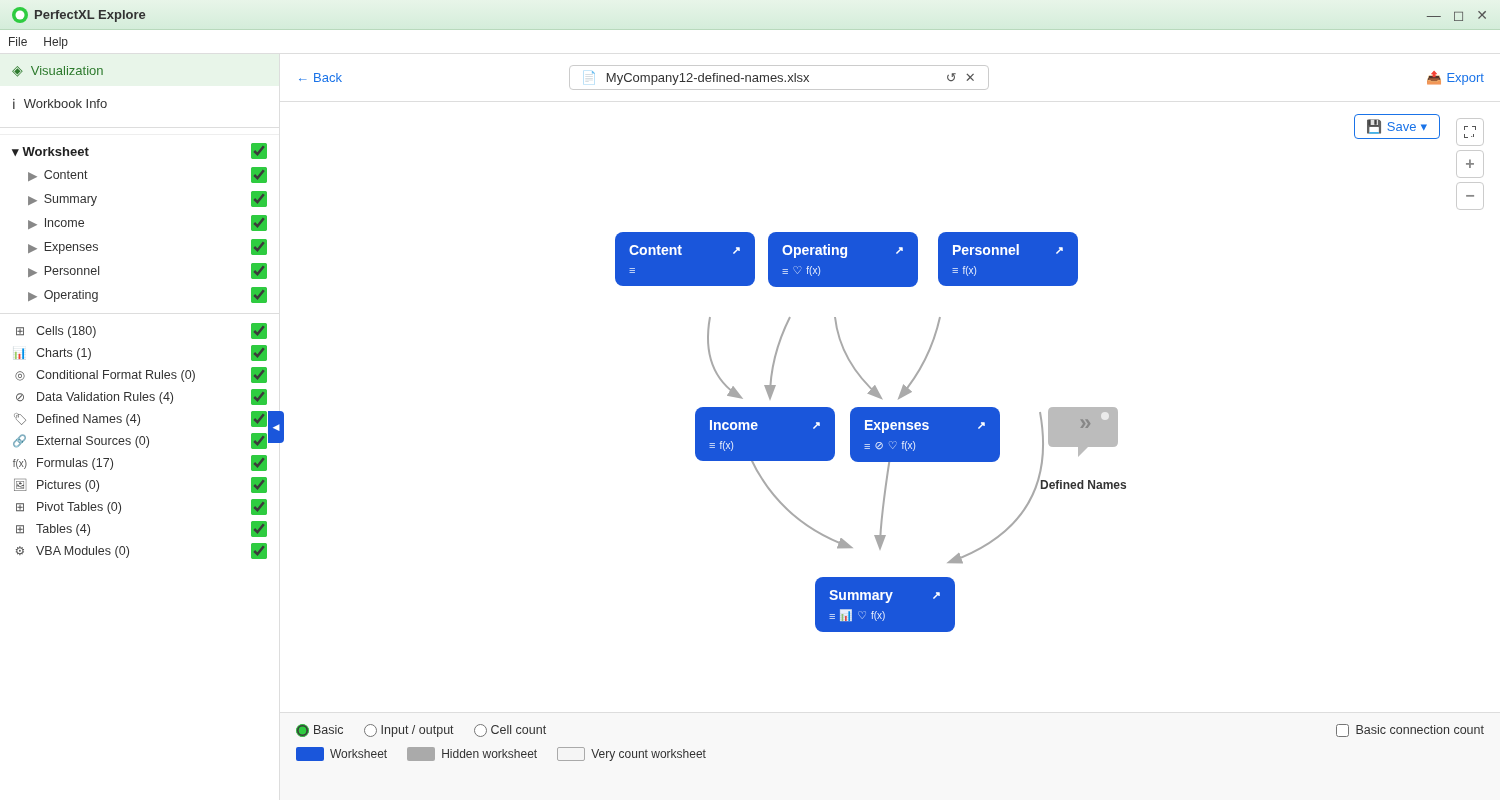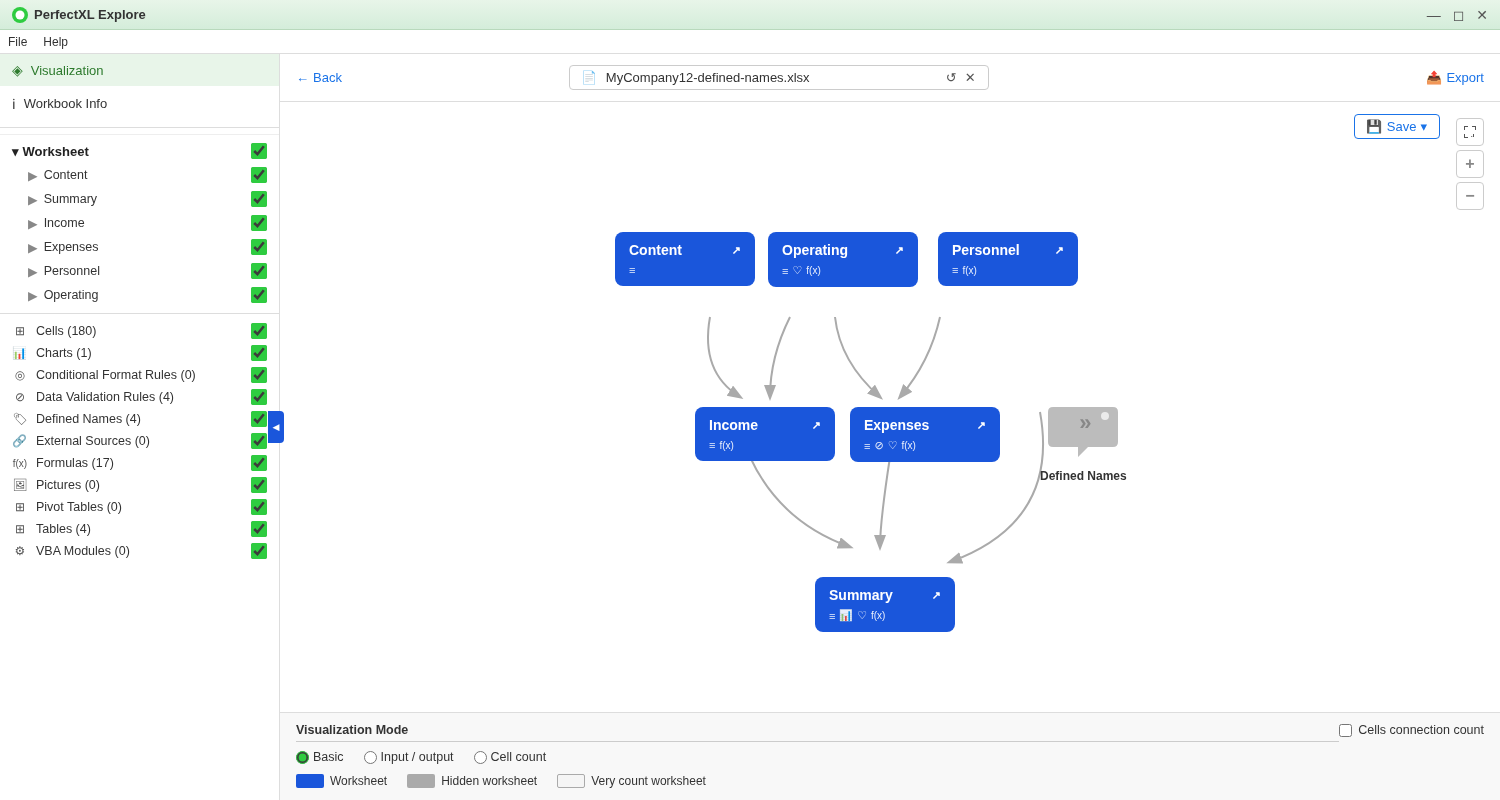--- a/index.html
+++ b/index.html
@@ -644,31 +644,28 @@
         <svg width="80" height="60" viewBox="0 0 80 60">
 
           <path d="M10,5 L70,5 Q75,5 75,10 L75,40 Q75,45 70,45 L45,45 L35,55 L35,45 L10,45 Q5,45 5,40 L5,10 Q5,5 10,5 Z" fill="#b0b0b0" opacity="0.85"></path>
 
           <circle cx="62" cy="14" r="4" fill="#fff" opacity="0.7"></circle>
         </svg>
         <div style="position:absolute; top:8px; left:50%; transform:translateX(-50%); display:flex; align-items:center;">
 
           <span style="font-size:22px; color:#888; font-weight:bold; letter-spacing:-4px;">»</span>
         </div>
-        <div style="margin-top:7px; font-size:12px; font-weight:600; color:#333; white-space:nowrap;">Defined Names</div>
+        <div style="margin-top:16px; font-size:12px; font-weight:600; color:#333; white-space:nowrap;">Defined Names</div>
       </div>
 
     </div>
 
     <div id="bottom-panel">
       <div style="display:flex; align-items:flex-start;">
         <div style="flex:1;">
-          <div style="display:flex; align-items:center; margin-bottom:8px; border-bottom:1px solid #ccc; padding-bottom:4px;">
-            <span style="font-size:12.5px; font-weight:600; color:#333;">Visualization Mode</span>
-          </div>
           <div id="radio-group">
             <label class="radio-item">
               <input type="radio" name="viz-mode" checked="" style="accent-color: rgb(46, 204, 64);">
               <span>Basic</span>
             </label>
             <label class="radio-item">
               <input type="radio" name="viz-mode" style="">
               <span>Input / output</span>
             </label>
             <label class="radio-item">
@@ -686,21 +683,21 @@
               <span>Hidden worksheet</span>
             </div>
             <div class="legend-item">
               <div class="legend-box gray-light"></div>
               <span>Very count worksheet</span>
             </div>
           </div>
         </div>
         <div id="show-connection-count">
           <input type="checkbox" style="">
-          <span>Cells connection count</span>
+          <span>Basic connection count</span>
         </div>
       </div>
     </div>
 
   </div>
 </div>
 
 <style>
   
   #main { position: relative; }

